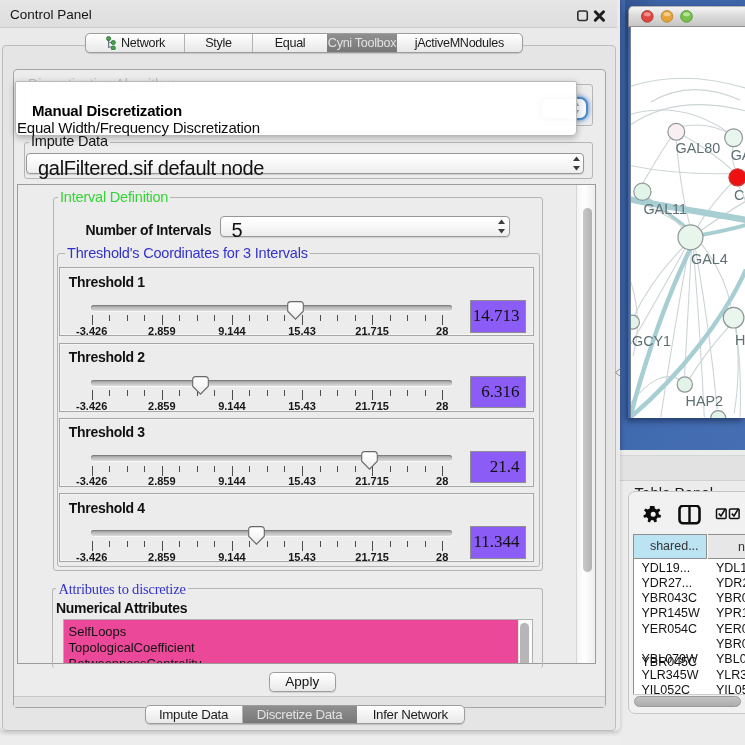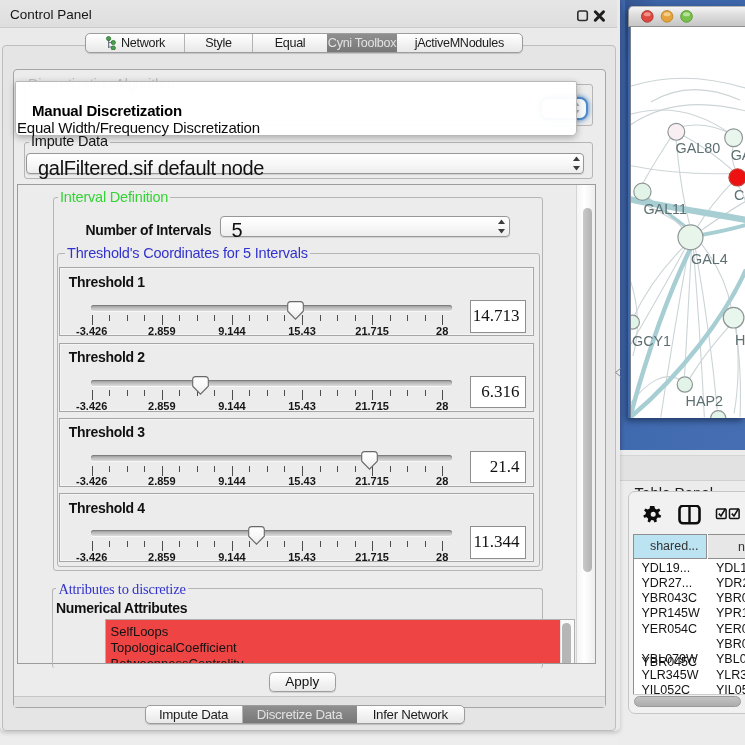--- a/index.html
+++ b/index.html
@@ -4,21 +4,21 @@
 html,body{width:745px;height:745px;overflow:hidden;background:#ededed;font-family:"Liberation Sans",sans-serif;}
 #st{position:relative;width:745px;height:745px;}
 .a{position:absolute;}
 .grp{position:absolute;border:1px solid #b5b5b5;border-radius:3px;}
 .glabel{position:absolute;font-size:14.5px;background:#ececec;padding:0 2px;line-height:15px;letter-spacing:-0.2px;}
 .combo{position:absolute;border:1px solid #979797;border-radius:4px;background:linear-gradient(180deg,#ffffff 0%,#f7f7f7 55%,#ededed 100%);box-shadow:0 1px 1px rgba(0,0,0,0.12);}
 .ctext{position:absolute;font-size:20px;color:#111;letter-spacing:-0.3px;}
 .tpanel{position:absolute;border:1px solid #a6a6a6;background:#ececec;box-shadow:inset 0 0 0 1px #f5f5f5;}
 .tlabel{position:absolute;font-weight:bold;font-size:14px;color:#111;letter-spacing:-0.3px;}
 .track{position:absolute;height:6px;border-radius:3px;background:linear-gradient(180deg,#8f8f8f 0%,#b9b9b9 45%,#dcdcdc 100%);box-shadow:inset 0 1px 0 #7e7e7e, 0 1px 0 #f8f8f8;}
-.field{position:absolute;width:55.5px;height:32.5px;background:#ffffff;border:1.5px solid #8f8f8f;font-family:"Liberation Serif",serif;font-size:17px;color:#111;text-align:right;padding:5px 5px 0 0;}
+.field{position:absolute;width:55.5px;height:32.5px;background:#8b5cf6;border:1.5px solid #8f8f8f;font-family:"Liberation Serif",serif;font-size:17px;color:#111;text-align:right;padding:5px 5px 0 0;}
 .tick{position:absolute;width:1px;background:#4d4d4d;}
 .slab{position:absolute;font-size:11px;font-weight:bold;color:#161616;transform:translateX(-50%);}
 .thumb{position:absolute;width:17px;height:19px;}
 .tabseg{display:flex;align-items:center;justify-content:center;font-size:12.6px;color:#1c1c1c;height:100%;white-space:nowrap;overflow:hidden;letter-spacing:-0.3px;}
 .row1{position:absolute;left:641.5px;width:64px;font-size:12.5px;color:#131313;}
 .row2{position:absolute;left:716px;width:40px;font-size:12.5px;color:#131313;}
 </style></head><body>
 <div id="st">
 
 <div class="a" style="left:618px;top:0;width:127px;height:450px;background:linear-gradient(115deg,#33518a 0%,#3c64a6 12%,#3f69ae 55%,#466fb3 100%);"></div>
@@ -203,21 +203,21 @@
 <div class="glabel" style="left:58px;top:190px;color:#35d435;">Interval Definition</div>
 <div class="tlabel" style="left:85.4px;top:221.5px;">Number of Intervals</div>
 <div class="combo" style="left:219.5px;top:215.5px;width:290px;height:21px;"></div>
 <div class="ctext" style="left:231.5px;top:219px;">5</div>
 <svg class="a" style="left:497px;top:219px;" width="9" height="15" viewBox="0 0 9 15">
       <path d="M4.5,0.5 L8,5 H1 Z" fill="#3c3c3c"></path>
       <path d="M4.5,14.5 L1,10 H8 Z" fill="#3c3c3c"></path>
     </svg>
 
 <div class="grp" style="left:56.5px;top:252.5px;width:483px;height:314.5px;"></div>
-<div class="glabel" style="left:65px;top:246px;color:#3232cc;">Threshold's Coordinates for 5 Intervals</div>
+<div class="glabel" style="left:65px;top:246px;color:#3232cc;">Threshold's Coordinates for 3 Intervals</div>
 
 <div id="sliders">
       <div class="tpanel" style="left:59px;top:267.4px;width:475px;height:69px;"></div>
       <div class="tlabel" style="left:68.8px;top:273.9px;">Threshold 1</div>
       <div class="track" style="left:91px;top:304.79999999999995px;width:360.5px;"></div>
       <div class="tick" style="left:91.7px;top:315.2px;height:10px;"></div>
       <div class="tick" style="left:109.225px;top:315.2px;height:6px;"></div>
       <div class="tick" style="left:126.75px;top:315.2px;height:6px;"></div>
       <div class="tick" style="left:144.275px;top:315.2px;height:6px;"></div>
       <div class="tick" style="left:161.8px;top:315.2px;height:10px;"></div>
@@ -375,21 +375,21 @@
           </linearGradient>
         </defs>
         <path d="M0.7,3.6 A3,3 0 0 1 3.7,0.6 L13.3,0.6 A3,3 0 0 1 16.3,3.6 L16.3,10.2 L8.5,18.2 L0.7,10.2 Z" fill="url(#tg3)" stroke="#686868" stroke-width="1.1"></path>
       </svg>
       <div class="field" style="left:470px;top:526px;">11.344</div>
     </div>
 
 <div class="grp" style="left:52.4px;top:588px;width:490.3px;height:80px;border-bottom:none;"></div>
 <div class="glabel" style="left:56.4px;top:581.5px;color:#3232cc;font-family:Liberation Serif, serif;">Attributes to discretize</div>
 <div class="tlabel" style="left:56px;top:600px;">Numerical Attributes</div>
-<div class="a" style="left:62.5px;top:619.3px;width:470.5px;height:44.2px;background:#ef4444;border:1px solid #b0b0b0;border-bottom:none;overflow:hidden;margin-left:42px;">
+<div class="a" style="left:62.5px;top:619.3px;width:470.5px;height:44.2px;background:#ec4899;border:1px solid #b0b0b0;border-bottom:none;overflow:hidden;">
   <div style="position:absolute;left:5px;top:4px;font-size:13px;color:#131313;">SelfLoops</div>
   <div style="position:absolute;left:5px;top:20px;font-size:13px;color:#131313;">TopologicalCoefficient</div>
   <div style="position:absolute;left:5px;top:36px;font-size:13px;color:#131313;">BetweennessCentrality</div>
   <div style="position:absolute;left:454px;top:0;width:16px;height:44.2px;background:#fafafa;border-left:1px solid #e0e0e0;"></div>
   <div style="position:absolute;left:456.5px;top:2.5px;width:8.5px;height:48px;border-radius:4.25px;background:#b6b6b6;"></div>
 </div>
 
 <div class="a" style="left:14px;top:696px;width:591px;height:11px;background:#e2e2e2;border-top:1px solid #c6c6c6;"></div>
 
 <div class="a" style="left:269px;top:672px;width:66.5px;height:19.5px;border-radius:4.5px;border:1px solid #9d9d9d;background:linear-gradient(180deg,#ffffff,#f3f3f3 55%,#e9e9e9);box-shadow:0 1px 1px rgba(0,0,0,0.12);display:flex;align-items:center;justify-content:center;font-size:13.5px;color:#111;">Apply</div>

